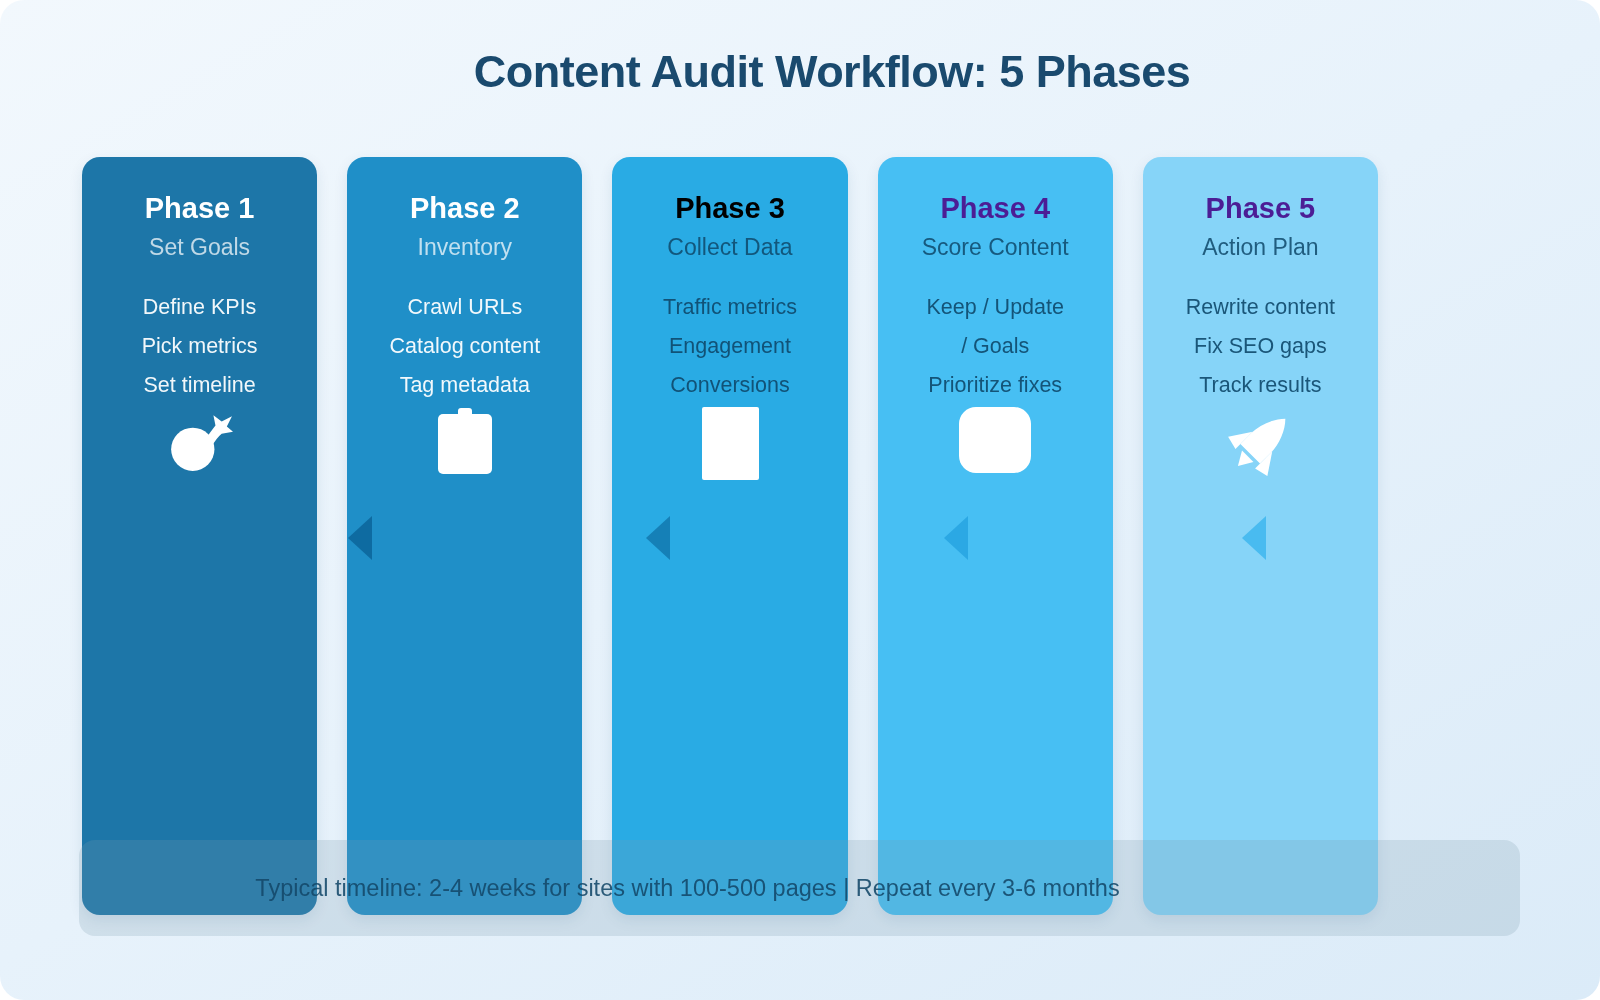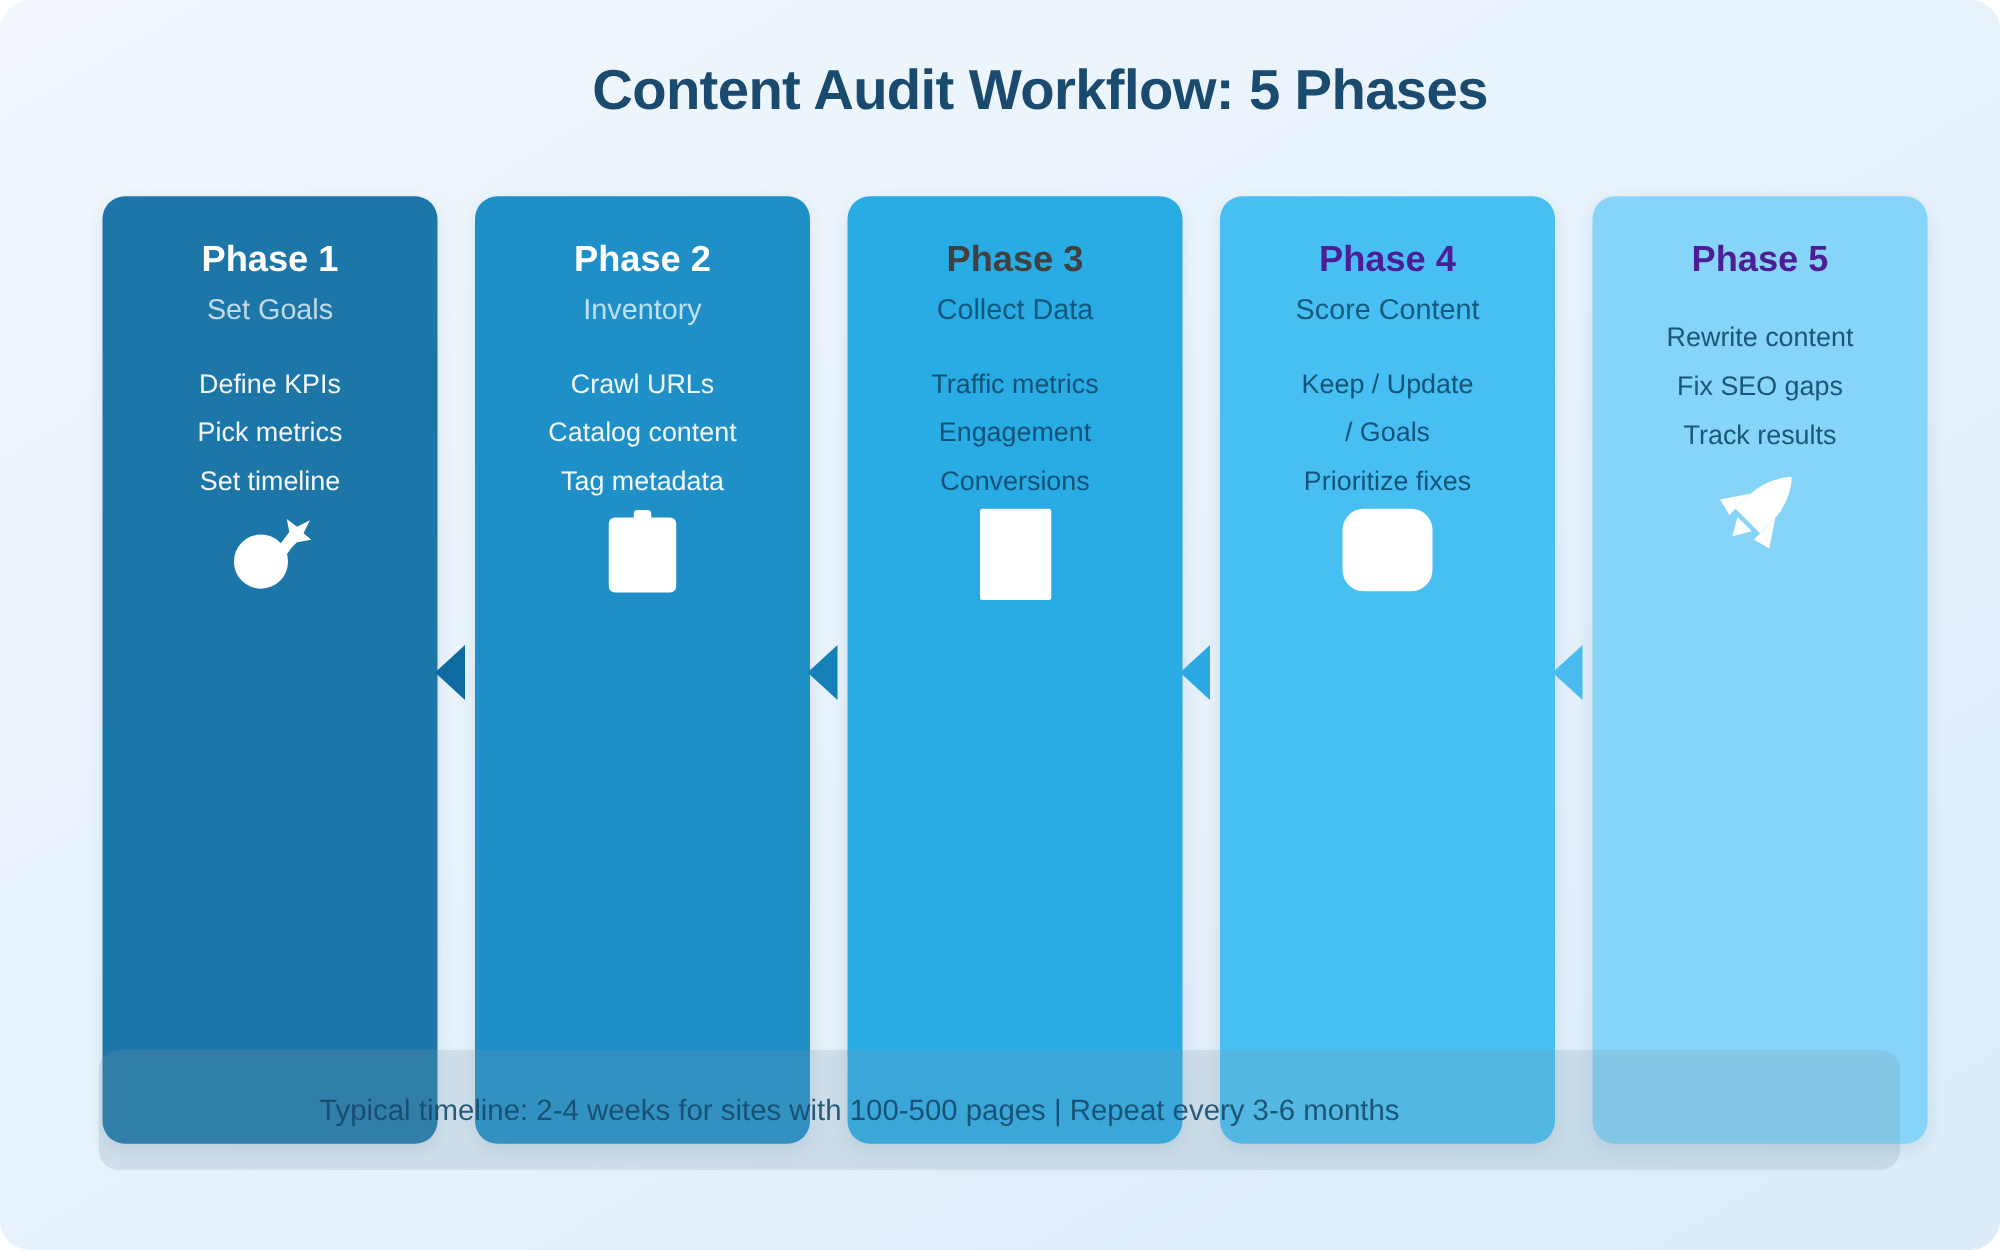--- a/index.html
+++ b/index.html
@@ -6,41 +6,41 @@
   body{width:1600px;height:1000px;overflow:hidden;font-family:"Liberation Sans","DejaVu Sans",sans-serif;}
   .page{position:relative;width:1600px;height:1000px;border-radius:24px;overflow:hidden;}
 
   .page-title{
     position:absolute;top:46px;left:0;width:100%;
     margin:0;text-align:center;
     font-size:45px;font-weight:700;letter-spacing:-0.5px;padding-left:32px;
   }
 
   .cards-row{
-    position:absolute;left:82px;top:157px;width:1460px;height:758px;
+    position:absolute;left:82px;top:157px;width:1296px;height:758px;
     display:flex;gap:30px;z-index:1;
   }
   .phase-card{
     flex:1;border-radius:18px;
     text-align:center;padding-top:34px;box-sizing:border-box;
     box-shadow:0 5px 14px rgba(20,70,110,0.10);
   }
   .phase-label{margin:0;font-size:29px;font-weight:700;line-height:34px;}
   .phase-subtitle{margin-top:7px;font-size:23px;line-height:30px;font-weight:400;}
   .phase-items{list-style:none;margin:26px 0 0 0;padding:0;}
   .phase-item{font-size:21.5px;line-height:39px;font-weight:400;}
   .phase-icon{margin-top:2px;height:76px;display:flex;align-items:flex-start;justify-content:center;}
   .phase-icon svg{overflow:visible;}
   .phase-icon svg *{fill:#ffffff;}
 
   
   .scheme-light .phase-label{color:#ffffff;}
   .scheme-light .phase-subtitle{color:rgba(255,255,255,0.72);}
   .scheme-light .phase-item{color:rgba(255,255,255,0.94);}
-  .scheme-mixed .phase-label{color:#404040;}
+  .scheme-mixed .phase-label{color:#000000;}
   .scheme-mixed .phase-subtitle{color:rgba(14,72,106,0.85);}
   .scheme-mixed .phase-item{color:rgba(14,72,106,0.90);}
   .scheme-dark .phase-label{color:#4c1d95;}
   .scheme-dark .phase-subtitle{color:rgba(14,72,106,0.85);}
   .scheme-dark .phase-item{color:rgba(14,72,106,0.90);}
 
   
   .flow-arrow{
     position:absolute;top:516px;width:0;height:0;z-index:2;
     border-top:22px solid transparent;border-bottom:22px solid transparent;
@@ -128,20 +128,21 @@
       </ul>
       <div class="phase-icon">
         <svg width="72" height="66" viewBox="0 0 72 66" aria-hidden="true">
           <rect x="0" y="0" width="72" height="66" rx="17"></rect>
         </svg>
       </div>
     </section>
 
     <section class="phase-card scheme-dark" style="background: rgb(134, 212, 248);">
       <h2 class="phase-label">Phase 5</h2>
+      <div class="phase-subtitle">Action Plan</div>
       <ul class="phase-items">
         <li class="phase-item">Rewrite content</li>
         <li class="phase-item">Fix SEO gaps</li>
         <li class="phase-item">Track results</li>
       </ul>
       <div class="phase-icon">
         <svg width="74" height="74" viewBox="0 0 64 64" aria-hidden="true">
           <g transform="rotate(45 32 32)">
             <path d="M32 1 C25 8 20 20 20 31 L20 44 L44 44 L44 31 C44 20 39 8 32 1 Z"></path>
             <path d="M20 29 L8 47 L20 50 Z"></path>

